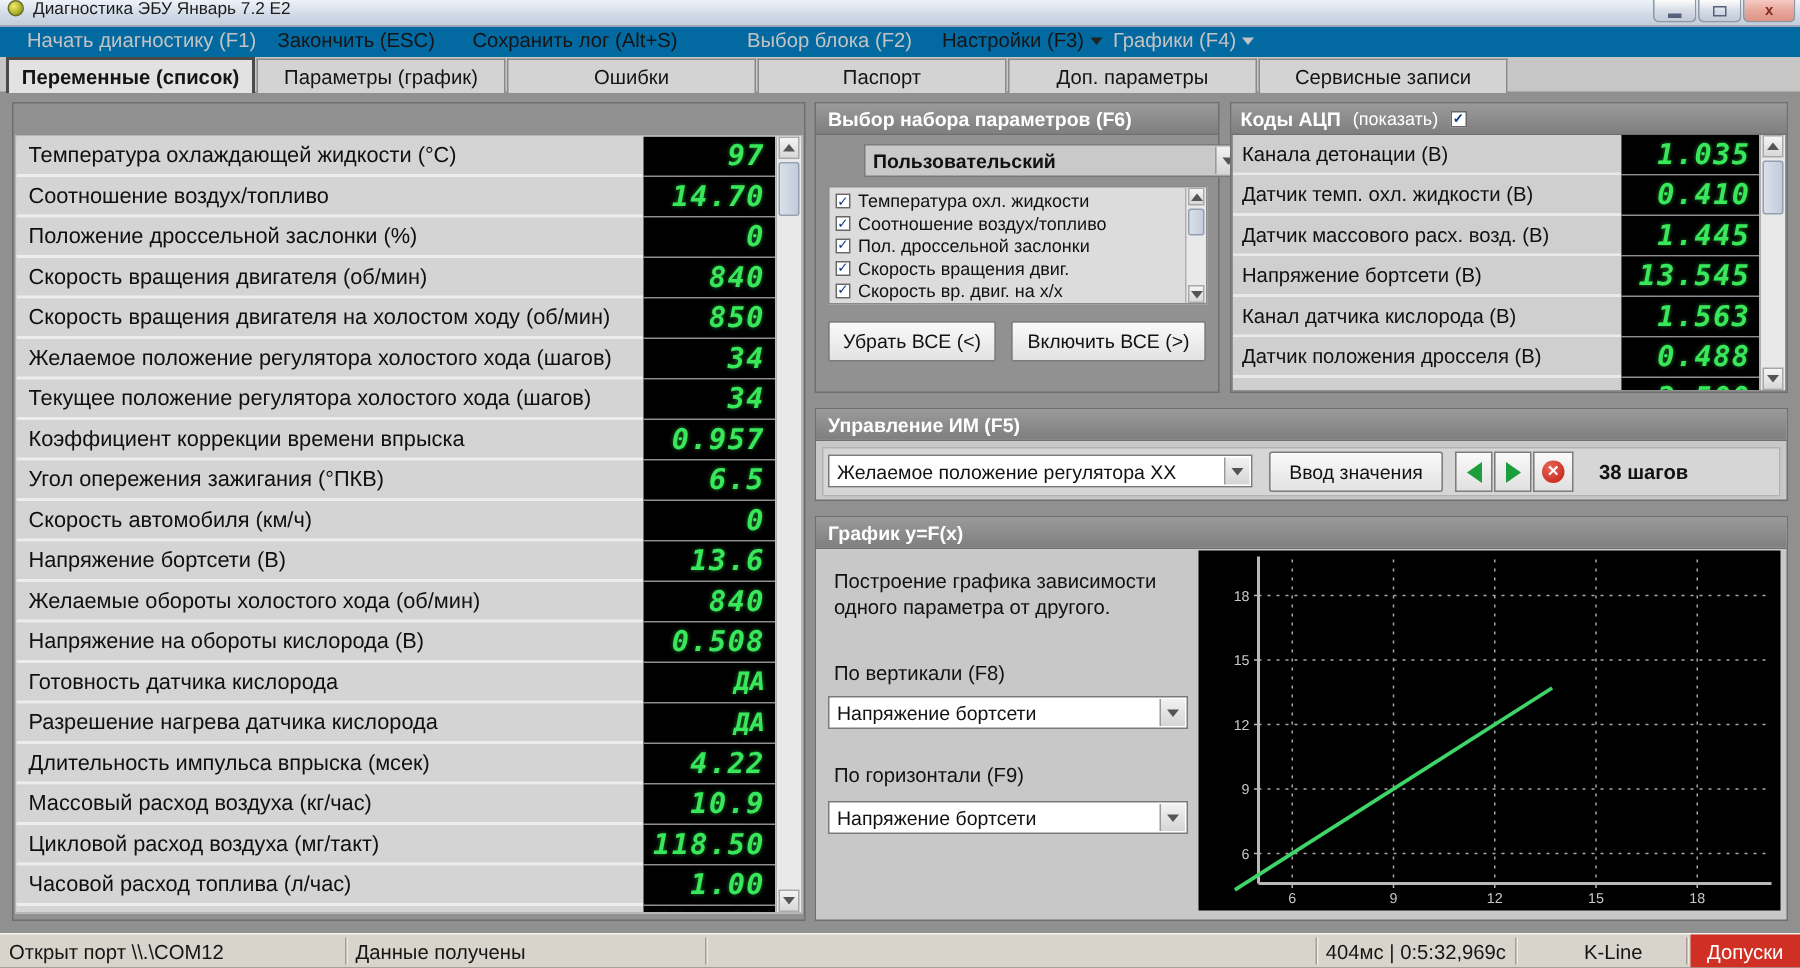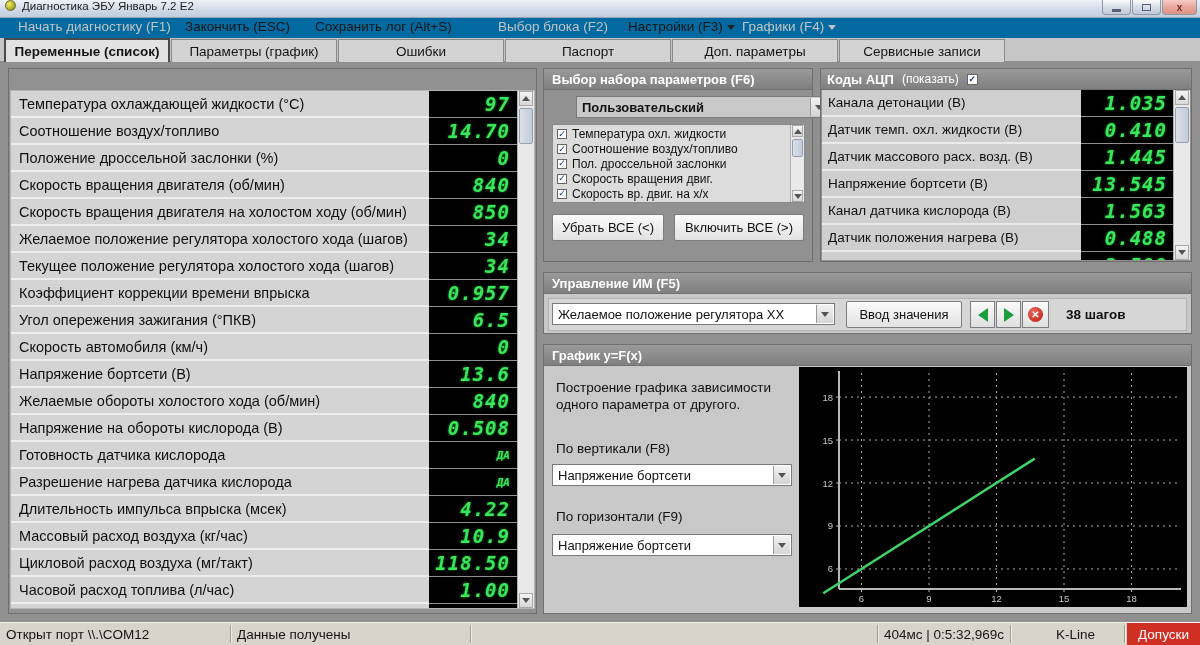--- a/index.html
+++ b/index.html
@@ -50,21 +50,21 @@
   .plist { position:absolute; left:1px; right:1px; top:21px; bottom:4px; background:#efefef;
     display:flex; overflow:hidden; border:1px solid #b5b5b5; }
   .plist-rows { flex:1; overflow:hidden; }
   .prow { display:flex; height:27px; }
   .prow-label { flex:1; background:#d4d4d4; border-bottom:2px solid #ededed;
     display:flex; align-items:center; padding-left:8px; font-size:14.5px; color:#101010; }
   .prow-value { width:88px; background:#000; border-bottom:1px solid #8f8f8f;
     display:flex; align-items:center; justify-content:flex-end; padding-right:7px; }
   .led { font-family:"DejaVu Sans Mono", monospace; font-style:italic; font-weight:bold;
     font-size:19px; color:#38e75a; text-shadow:0 0 3px rgba(60,230,90,.55); letter-spacing:1px; white-space:nowrap; }
-  .led-small { font-size:11px; letter-spacing:0; }
+  .led-small { font-size:17px; letter-spacing:0; }
 
   
   .sbar { width:17px; background:#e9e9e9; border-left:1px solid #b0b0b0; position:relative; }
   .sb-btn { position:absolute; left:1px; right:1px; height:15px; background:linear-gradient(#f4f4f4,#d8d8d8);
     border:1px solid #a9a9a9; display:flex; align-items:center; justify-content:center; }
   .sb-up { top:0; } .sb-dn { bottom:0; }
   .tri-up { width:0; height:0; border-left:4px solid transparent; border-right:4px solid transparent; border-bottom:5px solid #555; }
   .tri-dn { width:0; height:0; border-left:4px solid transparent; border-right:4px solid transparent; border-top:5px solid #555; }
   .sb-thumb { position:absolute; left:1px; right:1px; height:36px; top:17px;
     background:linear-gradient(90deg,#d9e0ea,#c3ccd9); border:1px solid #93a0b2; border-radius:2px; }
@@ -393,21 +393,21 @@
             <span class="led">13.545</span>
           </div>
         </div>
         <div class="adc-row">
           <div class="adc-label">Канал датчика кислорода (В)</div>
           <div class="adc-value">
             <span class="led">1.563</span>
           </div>
         </div>
         <div class="adc-row">
-          <div class="adc-label">Датчик положения нагрева (В)</div>
+          <div class="adc-label">Датчик положения дросселя (В)</div>
           <div class="adc-value">
             <span class="led">0.488</span>
           </div>
         </div>
         <div class="adc-row">
           <div class="adc-label"></div>
           <div class="adc-value">
             <span class="led">2.500</span>
           </div>
         </div>

